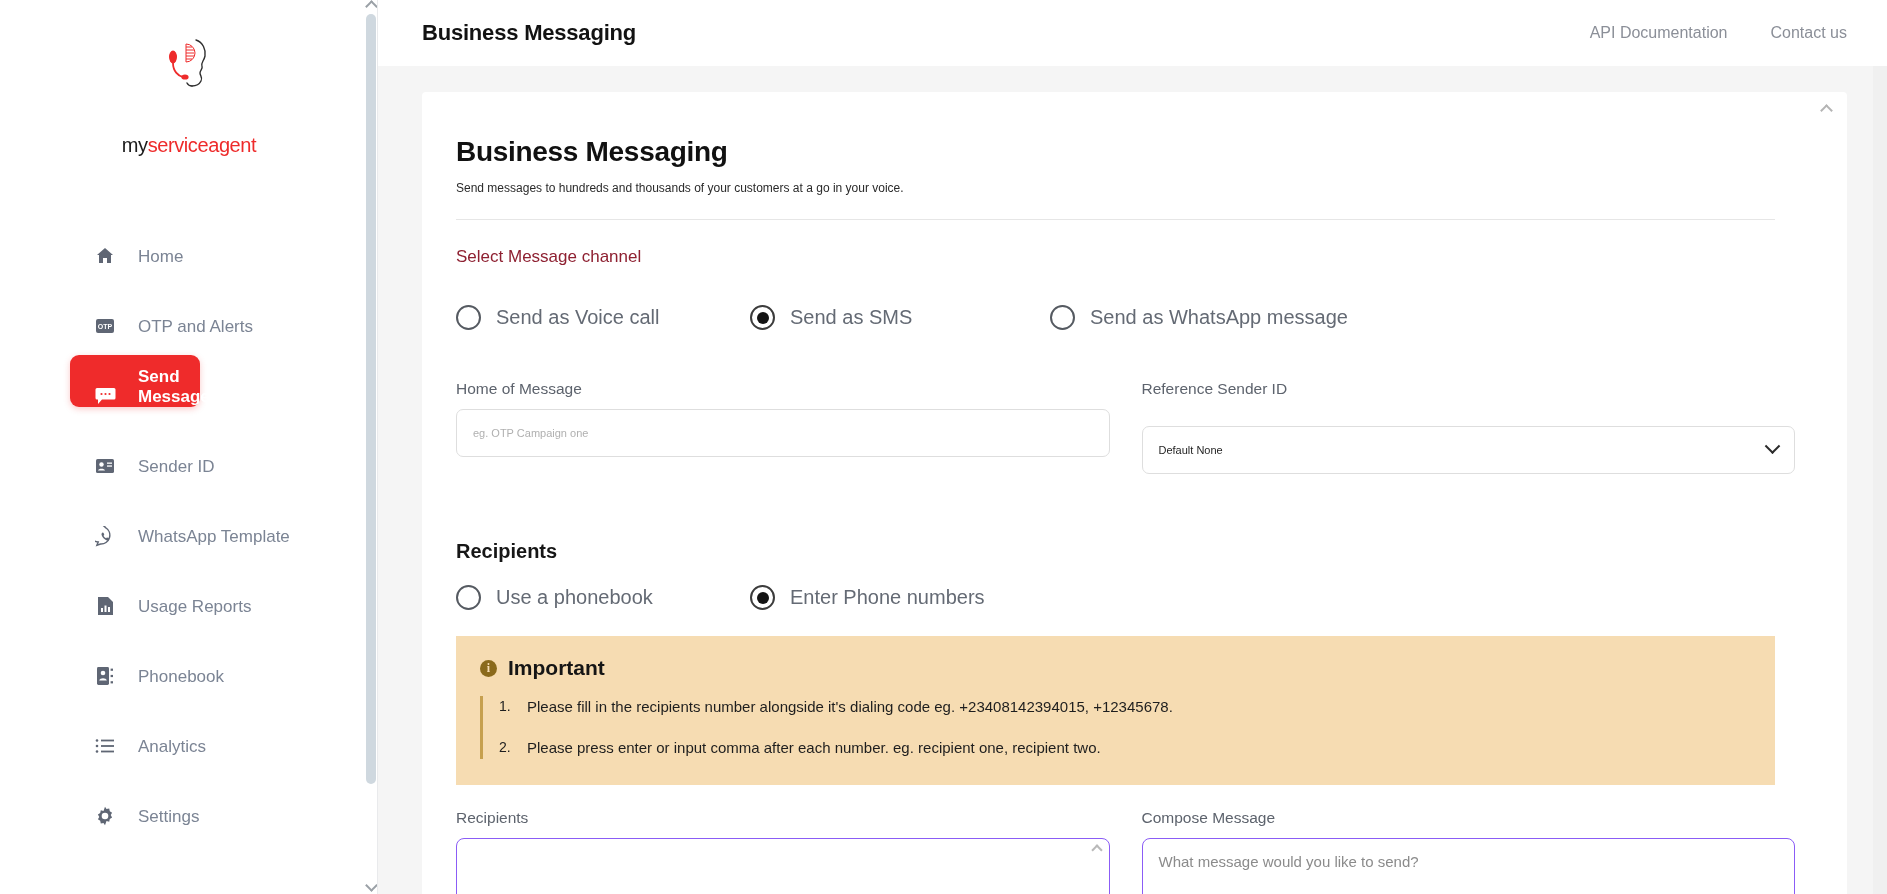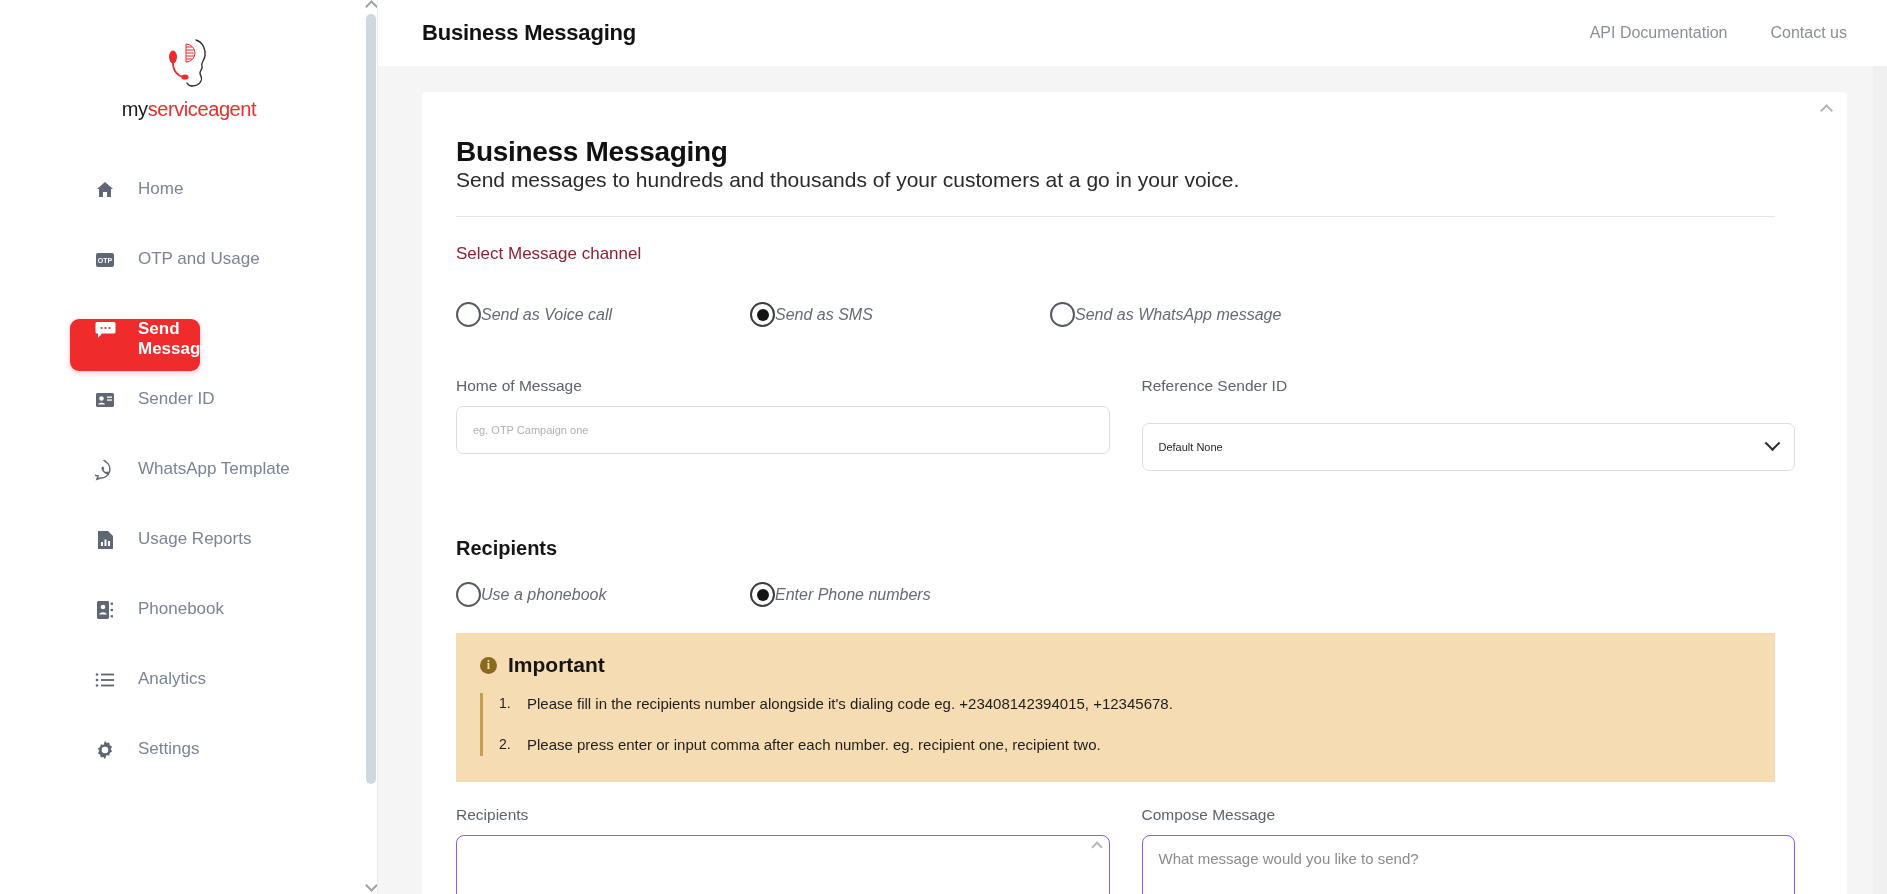--- a/index.html
+++ b/index.html
@@ -23,35 +23,36 @@
     height: 894px;
     background: #ffffff;
     flex: 0 0 378px;
     overflow: hidden;
   }
   .logo-wrap {
     padding-top: 36px;
     display: flex;
     flex-direction: column;
     align-items: center;
+    gap: 36px;
   }
   .logo-mark { width: 72px; height: 56px; display: block; }
   .logo-text {
     margin-top: 6px;
     font-size: 20px;
     letter-spacing: -0.4px;
     font-weight: 400;
   }
   .logo-text .t1 { color: #1c1c1c; }
   .logo-text .t2 { color: #ee2b2b; }
 
   .nav { margin-top: 58px; }
   .nav-item {
     display: flex;
-    align-items: flex-start;
+    align-items: flex-end;
     height: 52px;
     margin: 0 24px 18px 70px;
     padding-left: 24px;
     border-radius: 9px;
     color: #7b8494;
     font-size: 17px;
     cursor: pointer;
     text-decoration: none;
   }
   .nav-item .ico {
@@ -161,21 +162,22 @@
     border-top: 2px solid #b4b4b4;
     transform: rotate(45deg);
   }
   .page-title {
     font-size: 28px;
     font-weight: 700;
     color: #111111;
     letter-spacing: -0.3px;
   }
   .page-sub {
-    font-size: 21px;
+    margin-top: 13px;
+    font-size: 12px;
     color: #2a2a2a;
   }
   .hr {
     margin-top: 24px;
     height: 1px;
     background: #e6e6e6;
     margin-right: 20px;
   }
 
   .section-label-red {
@@ -202,24 +204,24 @@
     flex: 0 0 25px;
     background: #fff;
   }
   .radio.unchecked { border-color: #555a61; }
   .radio .dot {
     width: 12px; height: 12px;
     border-radius: 50%;
     background: #141414;
   }
   .radio-label {
-    font-size: 16px;
+    margin-left: 15px;
+    font-size: 20px;
     color: #646a74;
     white-space: nowrap;
-    font-style: italic;
   }
 
   .field-grid {
     display: flex;
     margin-top: 50px;
     gap: 32px;
   }
   .field { flex: 1 1 0; min-width: 0; }
   .field-label {
     font-size: 15.5px;
@@ -365,21 +367,21 @@
       </a>
 
 
       <a class="nav-item">
         <span class="ico">
           <svg width="20" height="16" viewBox="0 0 20 16">
               <rect x="1" y="1" width="18" height="14" rx="2" fill="currentColor"></rect>
               <text x="10" y="11" font-size="7" font-family="Liberation Sans, sans-serif" font-weight="bold" fill="#fff" text-anchor="middle">OTP</text>
             </svg>
         </span>
-        <span>OTP and Usage</span>
+        <span>OTP and Alerts</span>
       </a>
 
       <a class="nav-item active">
         <span class="ico">
           <svg width="21" height="18" viewBox="0 0 21 18" fill="currentColor">
               <path d="M2 1 H19 A1.5 1.5 0 0 1 20.5 2.5 V11 A1.5 1.5 0 0 1 19 12.5 H7 L3 17 V12.5 H2 A1.5 1.5 0 0 1 0.5 11 V2.5 A1.5 1.5 0 0 1 2 1 Z"></path>
               <circle cx="6.5" cy="7" r="1.1" fill="#ef2b2b"></circle>
               <circle cx="10.5" cy="7" r="1.1" fill="#ef2b2b"></circle>
               <circle cx="14.5" cy="7" r="1.1" fill="#ef2b2b"></circle>
             </svg>

